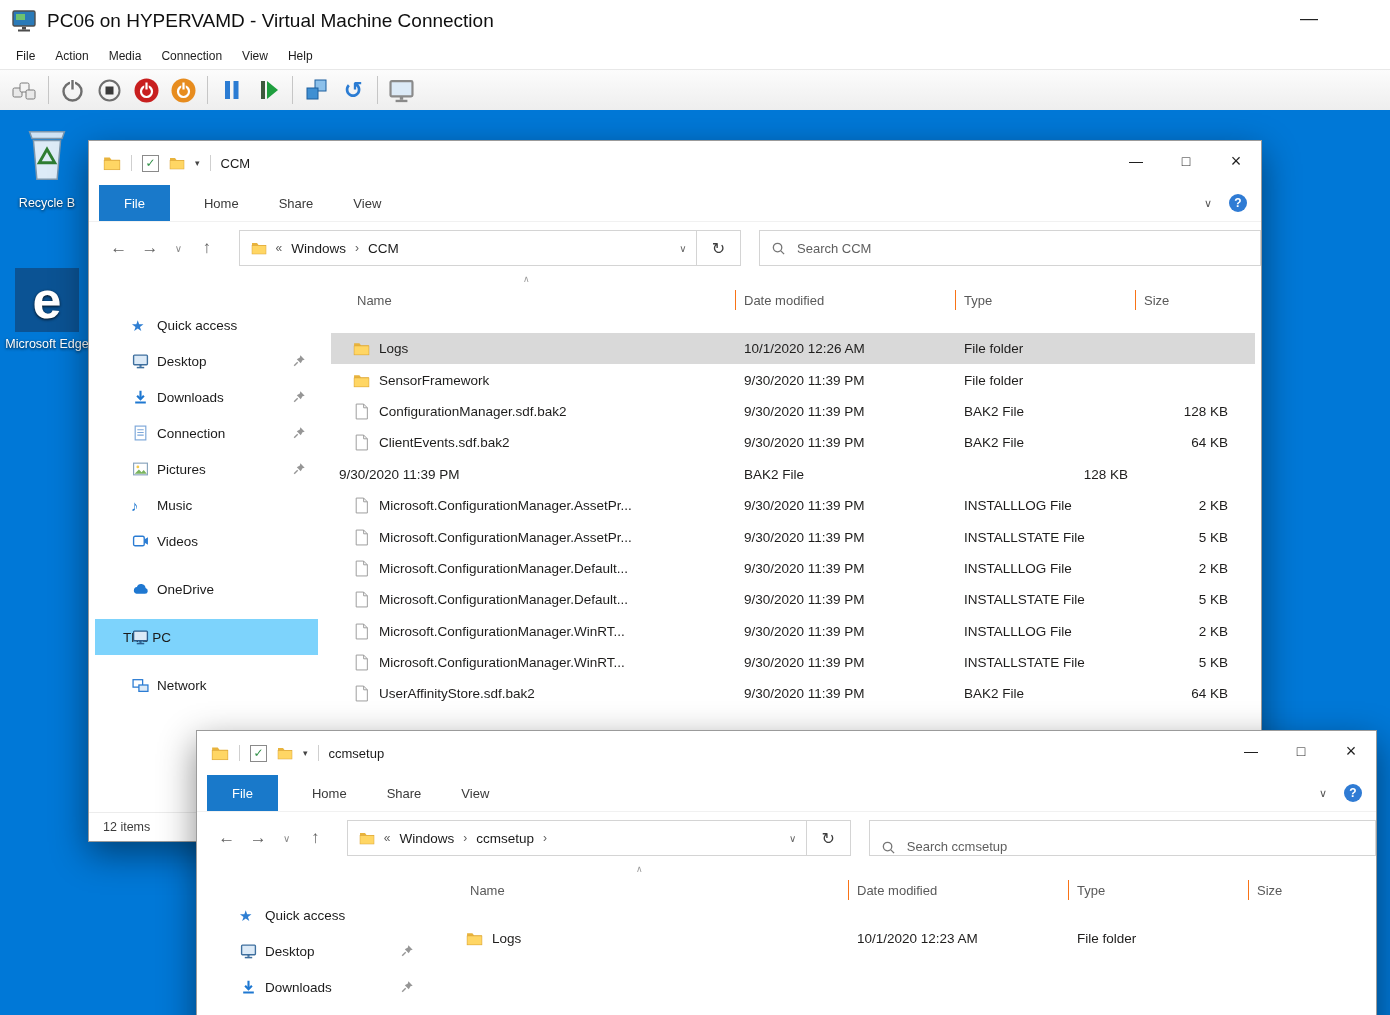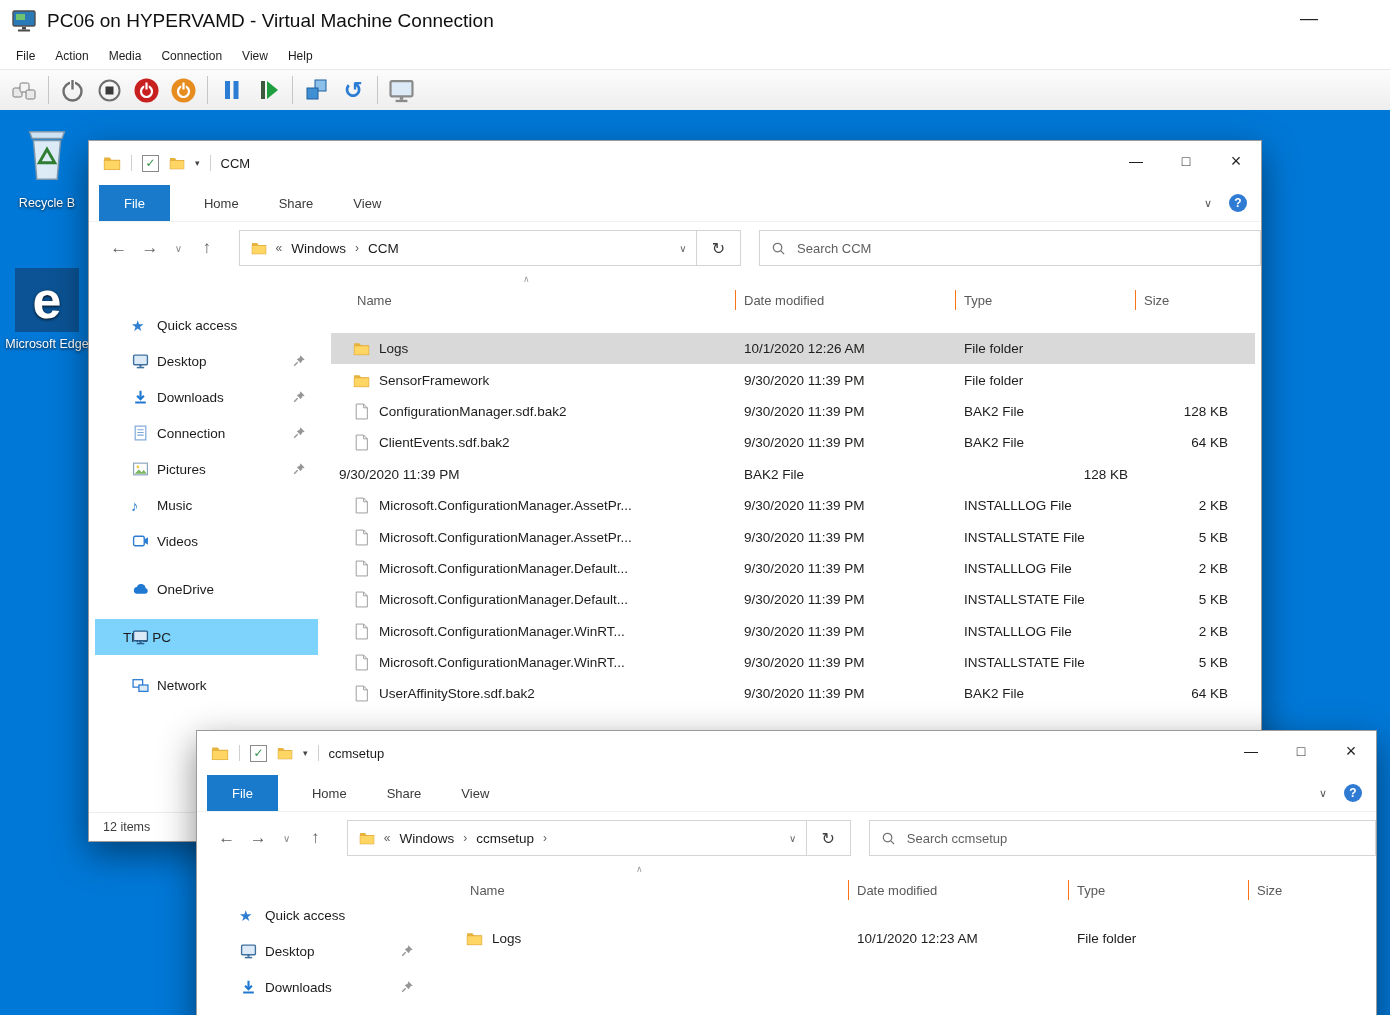--- a/index.html
+++ b/index.html
@@ -50,21 +50,21 @@
   .xnav{height:52px;display:flex;align-items:center;padding-left:14px;background:#fff;}
   .navbtn{width:32px;text-align:center;font-size:17px;color:#636363;}
   .caret-sm{width:26px;text-align:center;font-size:10px;color:#8a8a8a;}
   .addr{height:34px;border:1px solid #d4d4d4;display:flex;align-items:center;background:#fff;margin-left:16px;}
   #e1 .addr{width:466px;} #e2 .addr{width:466px;}
   .crumbs{display:flex;align-items:center;gap:9px;padding:0 11px;font-size:13.5px;color:#1b1b1b;flex:1;white-space:nowrap;}
   .chev{color:#5f5f5f;font-size:12px;}
   .addr-caret{width:26px;text-align:center;color:#666;font-size:10px;}
   .refreshbox{width:44px;height:34px;border:1px solid #d4d4d4;border-left:none;display:flex;align-items:center;justify-content:center;color:#3d3d3d;font-size:16px;background:#fff;}
   .searchbox{height:34px;border:1px solid #d4d4d4;margin-left:18px;display:flex;align-items:center;padding:0 11px;gap:9px;background:#fff;}
-  #e1 .searchbox{width:488px;} #e2 .searchbox{width:492px;}
+  #e1 .searchbox{width:488px;} #e2 .searchbox{width:492px;align-items:flex-end;}
   .searchbox input{border:none;outline:none;flex:1;font-size:13px;color:#1b1b1b;font-family:inherit;background:transparent;}
   .searchbox input::placeholder{color:#5f5f5f;opacity:1;}
 
   .xbody{position:absolute;top:132px;left:0;right:0;bottom:28px;display:flex;overflow:hidden;background:#fff;}
   #e2 .xbody{bottom:0;}
   .sidebar{width:232px;flex:none;padding-top:34px;font-size:13.5px;color:#1b1b1b;}
   .sitem{height:36px;display:flex;align-items:center;padding-left:62px;position:relative;margin:0 3px 0 6px;}
   .sitem.sel{background:#7dd3fc;padding-left:28px;}
   .sitem .sic{position:absolute;left:37px;top:50%;transform:translateY(-50%);width:17px;height:17px;}
   .sitem .sglyph{position:absolute;left:36px;top:50%;transform:translateY(-50%);font-size:15px;line-height:1;}

